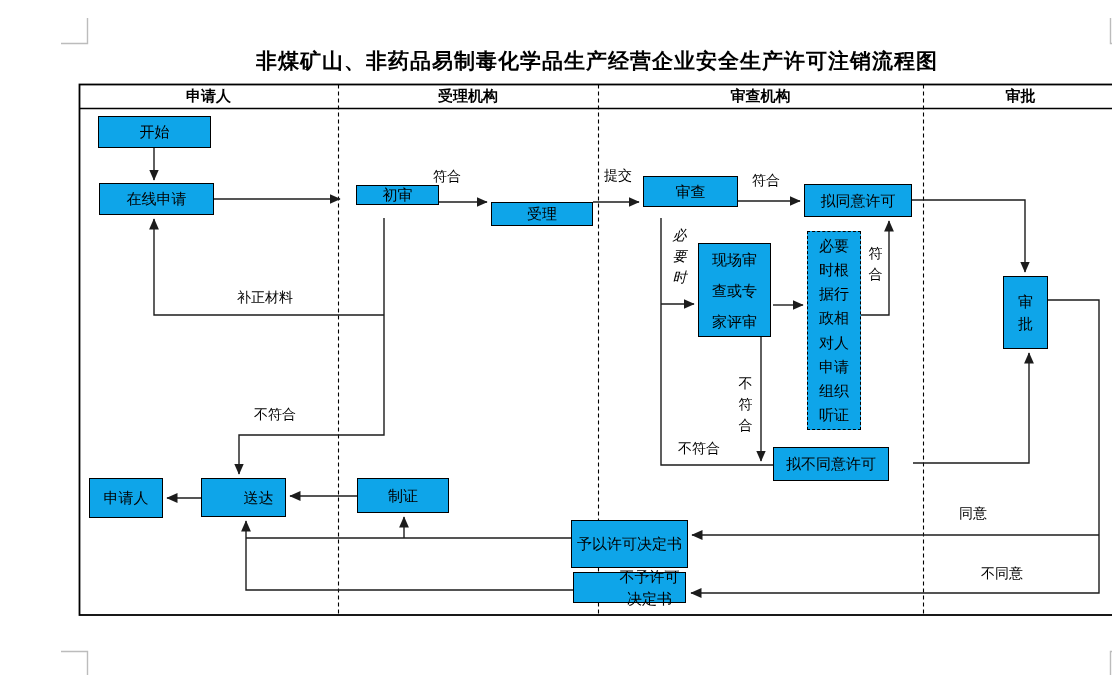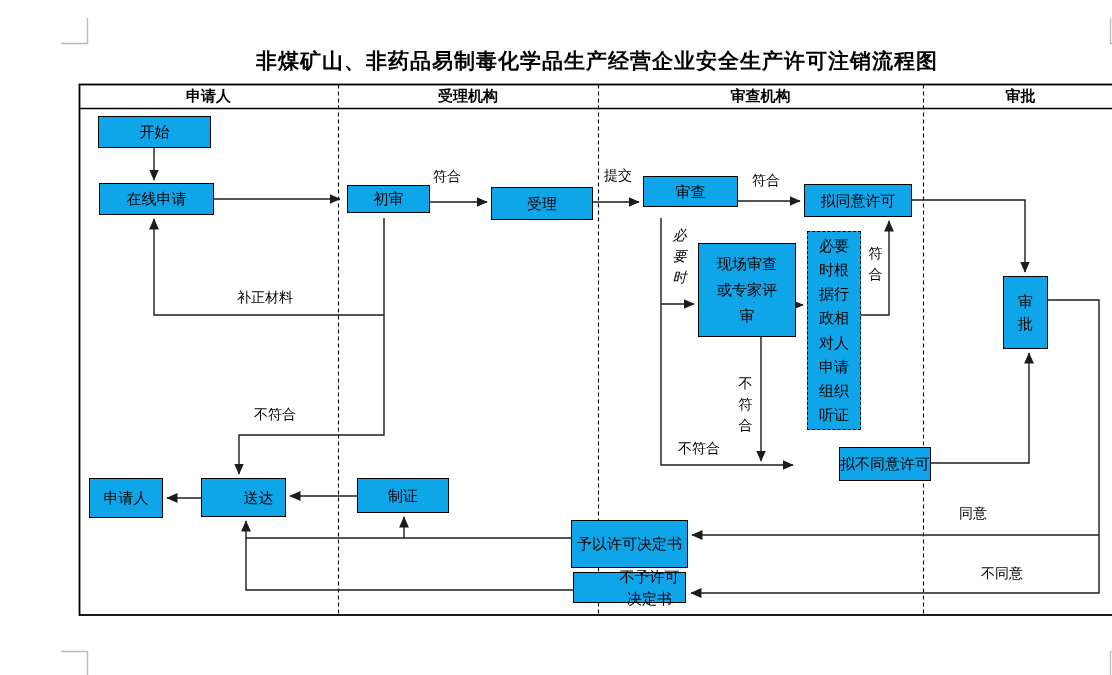--- a/index.html
+++ b/index.html
@@ -75,28 +75,28 @@
 
   <div id="title">非煤矿山、非药品易制毒化学品生产经营企业安全生产许可注销流程图</div>
 
   <div class="lane-h" style="left:38px;width:259px;">申请人</div>
   <div class="lane-h" style="left:297px;width:260px;">受理机构</div>
   <div class="lane-h" style="left:557px;width:325px;">审查机构</div>
   <div class="lane-h" style="left:882px;width:195px;">审批</div>
 
   <div class="box" style="left:57px;top:116px;width:113px;height:32px;">开始</div>
   <div class="box" style="left:58px;top:183px;width:115px;height:32px;">在线申请</div>
-  <div class="box" style="left:306px;top:185px;width:83px;height:28px;">初审</div>
-  <div class="box" style="left:450px;top:187px;width:102px;height:33px;text-align:center;">受理</div>
+  <div class="box" style="left:315px;top:185px;width:83px;height:20px;">初审</div>
+  <div class="box" style="left:450px;top:202px;width:102px;height:24px;text-align:center;">受理</div>
   <div class="box" style="left:602px;top:176px;width:95px;height:31px;">审查</div>
   <div class="box" style="left:763px;top:184px;width:108px;height:33px;">拟同意许可</div>
-  <div class="box wrap" style="left:657px;top:243px;width:98px;height:94px;padding:4px 11px;line-height:26px;">现场审查或专家评审</div>
+  <div class="box wrap" style="left:657px;top:243px;width:73px;height:94px;padding:4px 11px;line-height:31px;">现场审查或专家评审</div>
   <div class="box wrap dashed" style="left:766px;top:231px;width:54px;height:199px;padding:2px 10px;line-height:24.2px;">必要时根据行政相对人申请组织听证</div>
   <div class="box wrap" style="left:962px;top:276px;width:45px;height:73px;padding:0 13px;line-height:22px;">审批</div>
-  <div class="box" style="left:798px;top:447px;width:92px;height:34px;">拟不同意许可</div>
+  <div class="box" style="left:732px;top:447px;width:116px;height:34px;">拟不同意许可</div>
   <div class="box" style="left:48px;top:478px;width:74px;height:40px;">申请人</div>
   <div class="box" style="left:160px;top:478px;width:85px;height:39px;padding-left:30px;">送达</div>
   <div class="box" style="left:316px;top:478px;width:92px;height:35px;">制证</div>
   <div class="box" style="left:530px;top:520px;width:117px;height:48px;">予以许可决定书</div>
   <div class="box" style="left:532px;top:572px;width:113px;height:31px;padding-left:40px;">不予许可决定书</div>
 
   <div class="lbl" style="left:392px;top:168px;">符合</div>
   <div class="lbl" style="left:563px;top:167px;">提交</div>
   <div class="lbl" style="left:711px;top:172px;">符合</div>
   <div class="vlbl" style="left:630px;top:225px;font-style:italic;">必要时</div>

